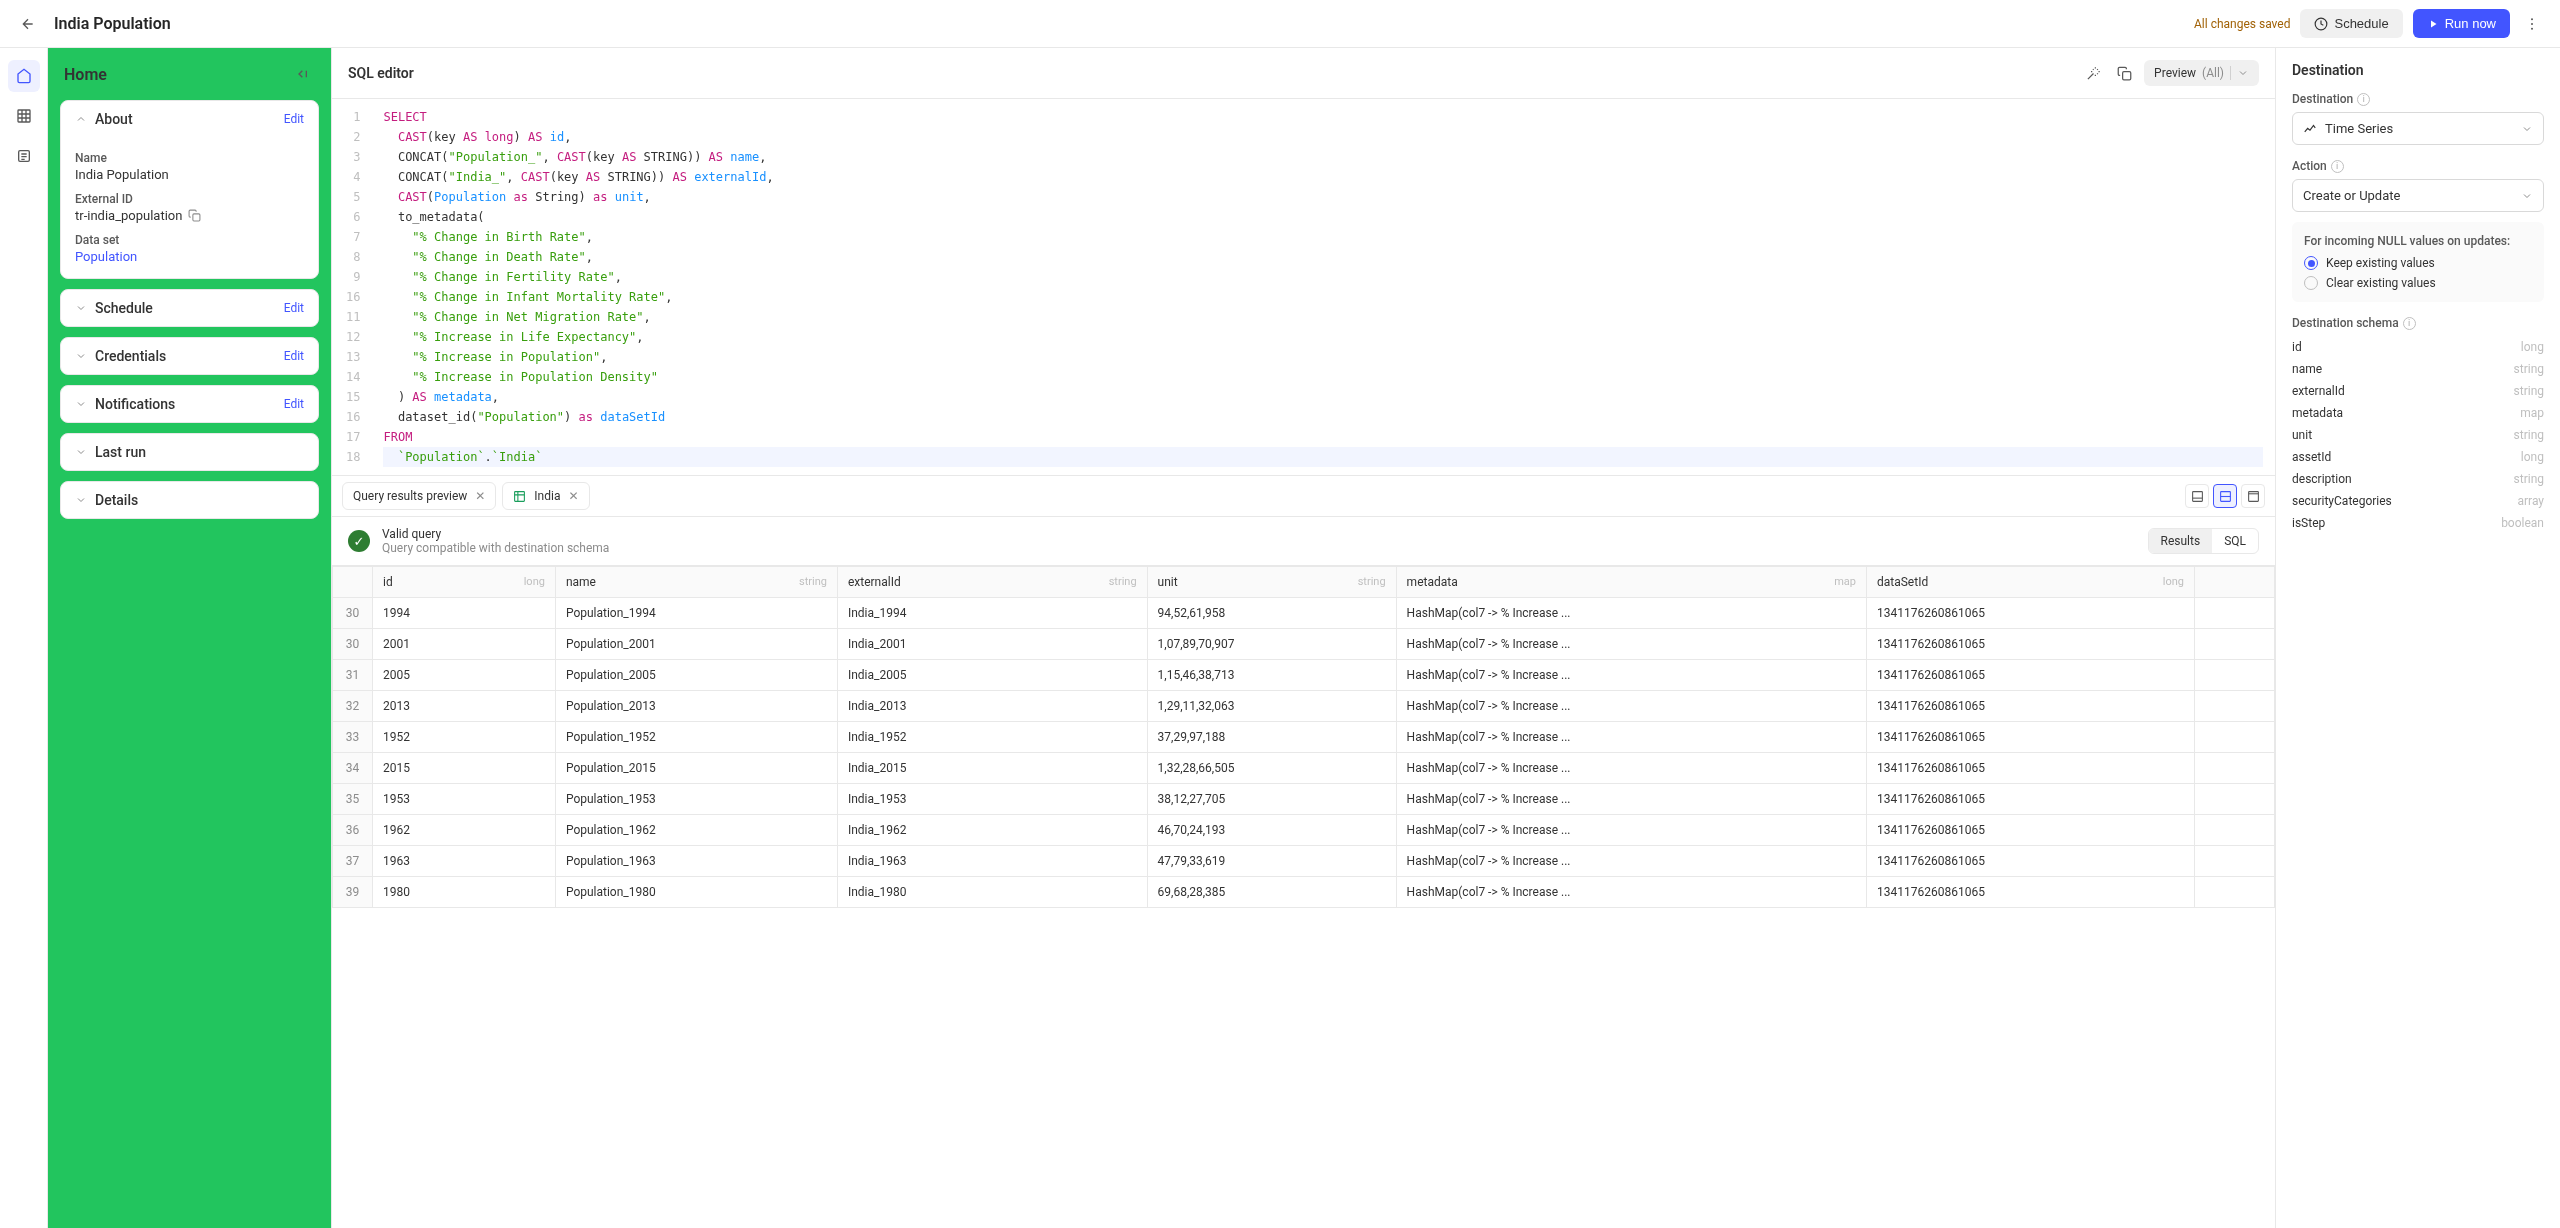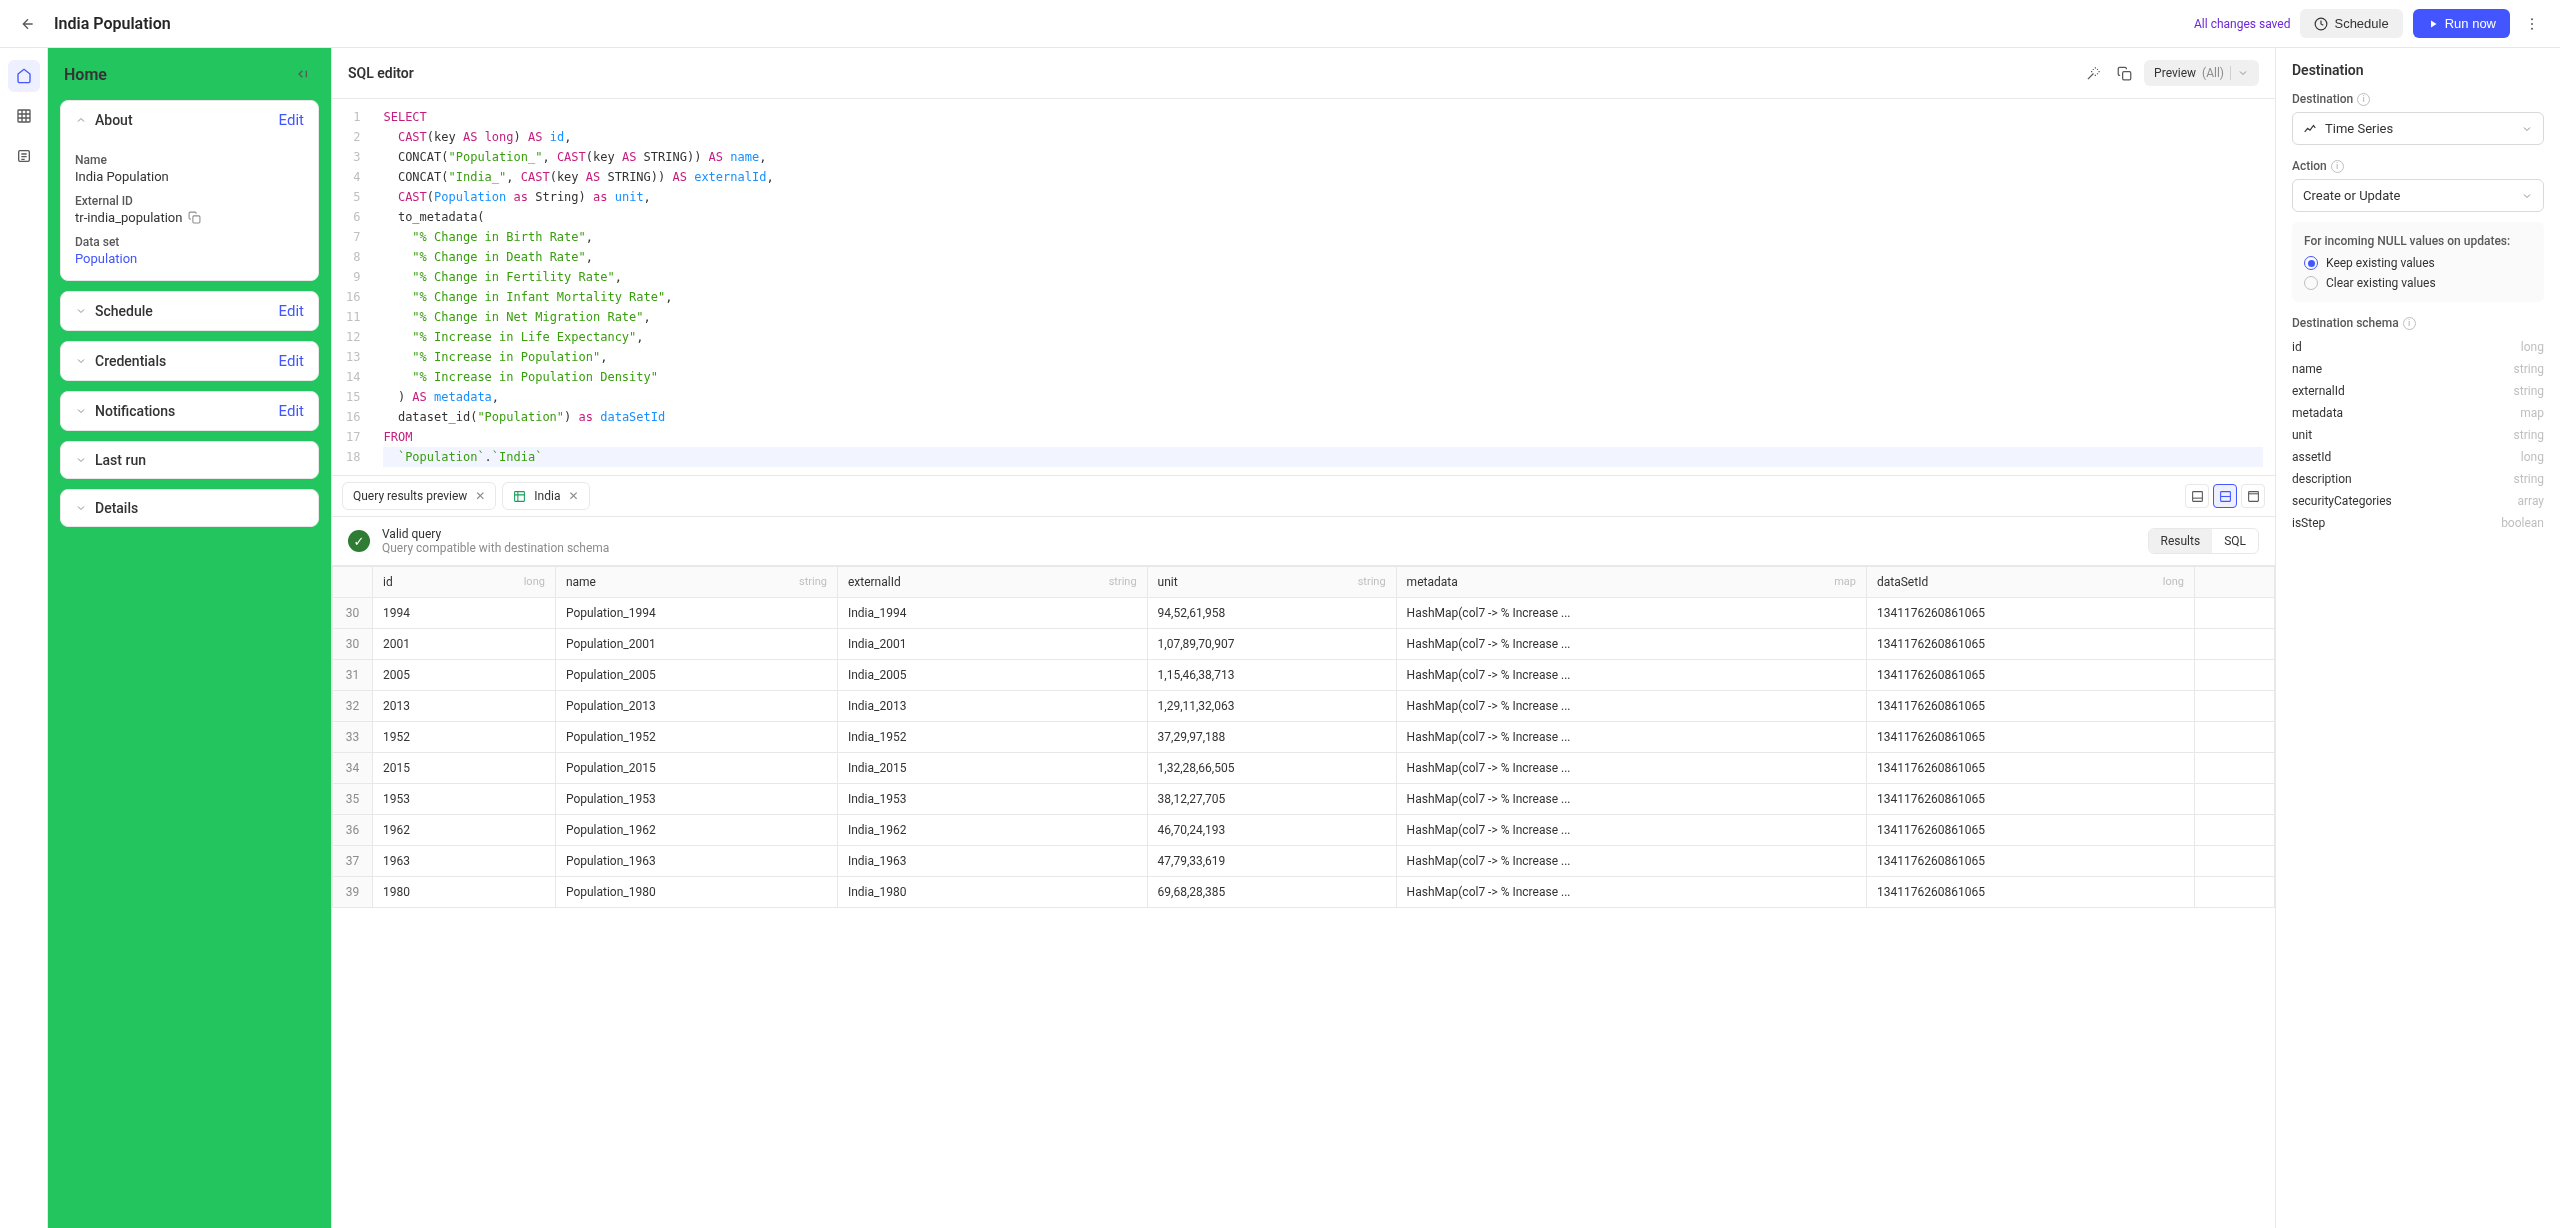--- a/index.html
+++ b/index.html
@@ -3,37 +3,37 @@
 <meta charset="utf-8">
 <style>
 *{box-sizing:border-box;margin:0;padding:0}
 body{font-family:-apple-system,BlinkMacSystemFont,"Segoe UI",Roboto,sans-serif;font-size:13px;color:#333;background:#fff;overflow:hidden}
 .app{display:flex;flex-direction:column;height:100vh;width:100vw}
 .topbar{display:flex;align-items:center;justify-content:space-between;padding:10px 16px;border-bottom:1px solid #e8e8e8;height:48px}
 .topbar-left{display:flex;align-items:center;gap:14px}
 .icon-btn{background:none;border:none;cursor:pointer;display:flex;align-items:center;justify-content:center;color:#595959;padding:4px;border-radius:4px}
 .page-title{font-size:16px;font-weight:600;color:#262626}
 .topbar-right{display:flex;align-items:center;gap:10px}
-.muted{color:#6d28d9;font-size:12px}
+.muted{color:#a16207;font-size:12px}
 .btn{border:none;border-radius:6px;padding:7px 14px;font-size:13px;cursor:pointer;display:flex;align-items:center;gap:6px}
 .btn-grey{background:#f0f0f0;color:#333}
 .btn-primary{background:#4255ff;color:#fff}
 .main{display:flex;flex:1;min-height:0}
 .rail{width:48px;border-right:1px solid #e8e8e8;display:flex;flex-direction:column;align-items:center;padding-top:12px;gap:8px}
 .rail-btn{width:32px;height:32px;display:flex;align-items:center;justify-content:center;border-radius:6px;cursor:pointer;color:#595959}
 .rail-btn.active{background:#eef0ff;color:#4255ff}
 .sidebar{width:284px;border-right:1px solid #e8e8e8;display:flex;flex-direction:column;background:#22c55e}
 .sidebar-header{display:flex;align-items:center;justify-content:space-between;padding:14px 16px}
 .sidebar-header h2{font-size:16px;font-weight:600}
 .sidebar-body{padding:0 12px 12px;overflow-y:auto}
 .card{border:1px solid #e8e8e8;border-radius:8px;margin-bottom:10px;background:#fff}
 .card-header{display:flex;align-items:center;justify-content:space-between;padding:10px 14px;cursor:pointer}
 .card-header-left{display:flex;align-items:center;gap:8px}
 .card-title{font-size:14px;font-weight:500}
-.edit-link{color:#4255ff;font-size:15px;cursor:pointer}
+.edit-link{color:#4255ff;font-size:12px;cursor:pointer}
 .card-content{padding:4px 14px 14px}
 .field-label{font-size:12px;color:#595959;font-weight:500;margin-top:10px}
 .field-value{font-size:13px;color:#333;margin-top:2px;display:flex;align-items:center;gap:6px}
 .link{color:#4255ff;cursor:pointer}
 .center{flex:1;display:flex;flex-direction:column;min-width:0;border-right:1px solid #e8e8e8}
 .editor-header{display:flex;align-items:center;justify-content:space-between;padding:12px 16px;border-bottom:1px solid #e8e8e8}
 .editor-header h3{font-size:14px;font-weight:600}
 .editor-actions{display:flex;align-items:center;gap:8px}
 .preview-btn{background:#f0f0f0;border-radius:6px;padding:6px 10px;font-size:12px;display:flex;align-items:center;gap:6px;cursor:pointer}
 .preview-btn .all{color:#8c8c8c}

